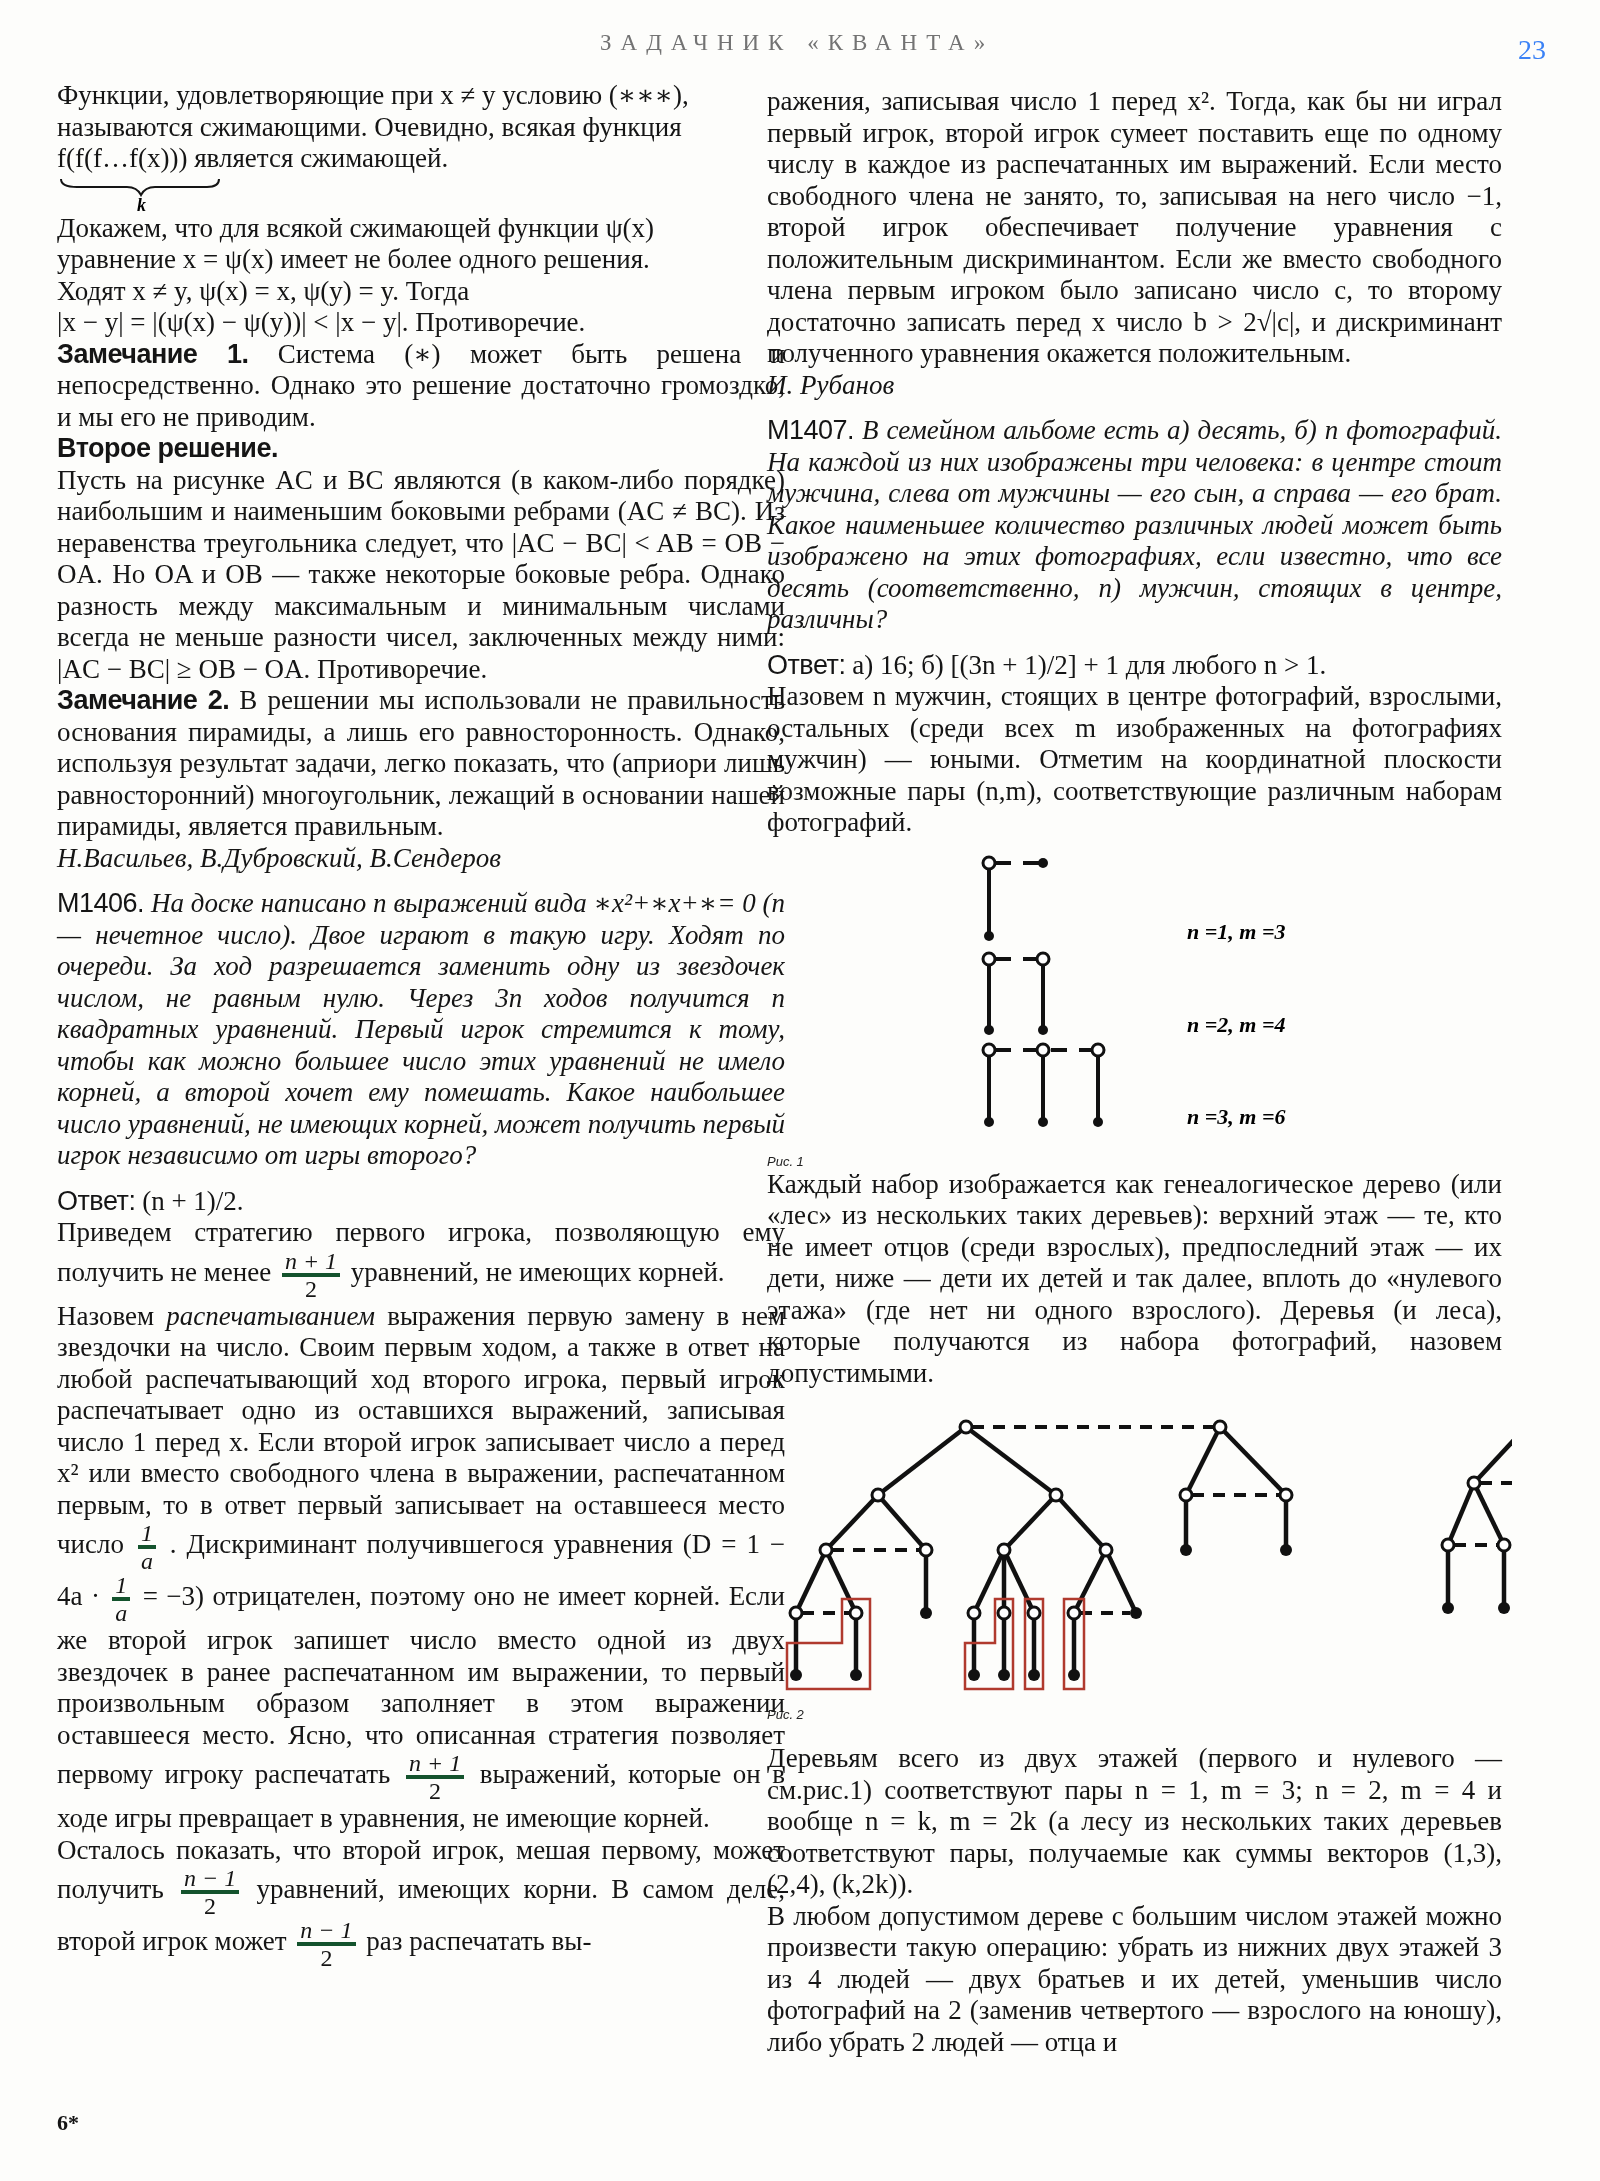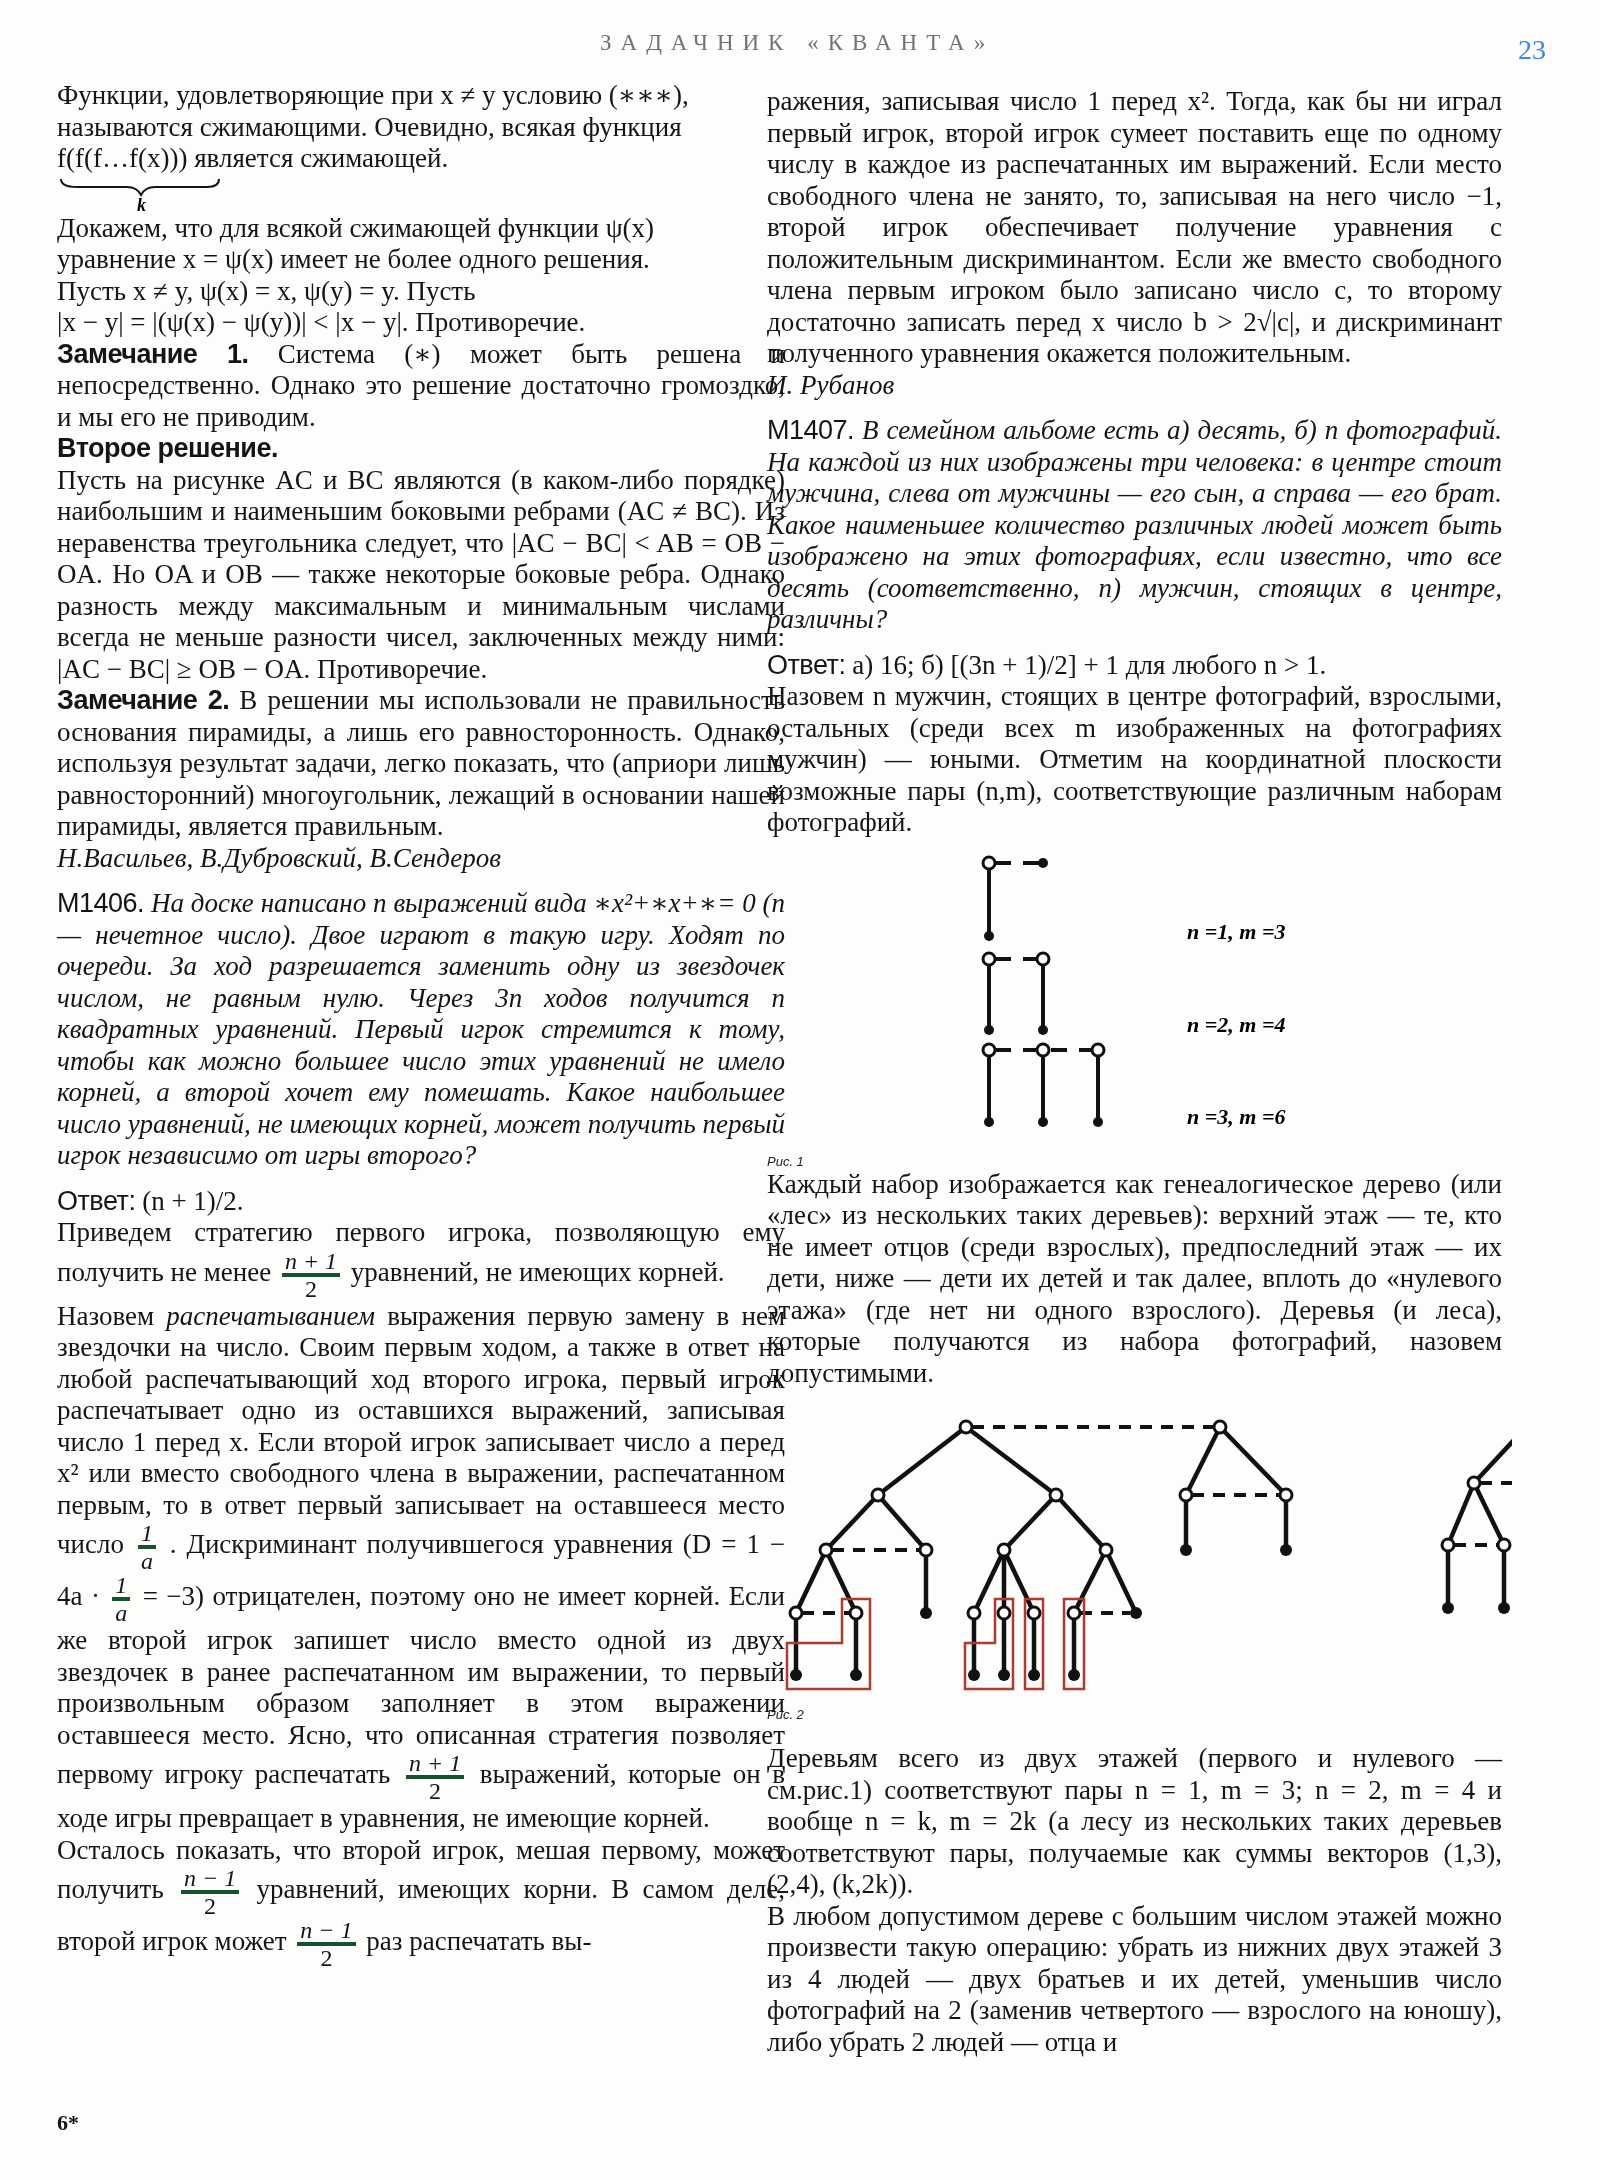--- a/index.html
+++ b/index.html
@@ -56,21 +56,21 @@
   <p class="p">называются сжимающими. Очевидно, всякая функция</p>
   <p class="p">f(f(f…f(x))) является сжимающей.</p>
   <div class="brace-line">
     <svg width="180" height="38">
       <path d="M4 4 Q4 12 20 12 L70 12 Q80 12 84 20 Q88 12 98 12 L150 12 Q162 12 162 4" fill="none" stroke="#151515" stroke-width="2"></path>
       <text x="80" y="36" font-size="18" font-style="italic" font-weight="bold">k</text>
     </svg>
   </div>
   <p class="p">Докажем, что для всякой сжимающей функции ψ(x)</p>
   <p class="p">уравнение x = ψ(x) имеет не более одного решения.</p>
-  <p class="p">Пусть x ≠ y, ψ(x) = x, ψ(y) = y. Пусть</p>
+  <p class="p">Ходят x ≠ y, ψ(x) = x, ψ(y) = y. Тогда</p>
   <p class="p">|x − y| = |(ψ(x) − ψ(y))| &lt; |x − y|. Противоречие.</p>
 
   <p class="p">
     <span class="bold-sans">Замечание 1.</span>
     <span>Система (∗) может быть решена и непосредственно. Однако это решение достаточно громоздко, и мы его не приводим.</span>
   </p>
   <p class="p bold-sans">Второе решение.</p>
   <p class="p">Пусть на рисунке AC и BC являются (в каком-либо порядке) наибольшим и наименьшим боковыми ребрами (AC ≠ BC). Из неравенства треугольника следует, что |AC − BC| &lt; AB = OB − OA. Но OA и OB — также некоторые боковые ребра. Однако разность между максимальным и минимальным числами всегда не меньше разности чисел, заключенных между ними: |AC − BC| ≥ OB − OA. Противоречие.</p>
   <p class="p">
     <span class="bold-sans">Замечание 2.</span>

